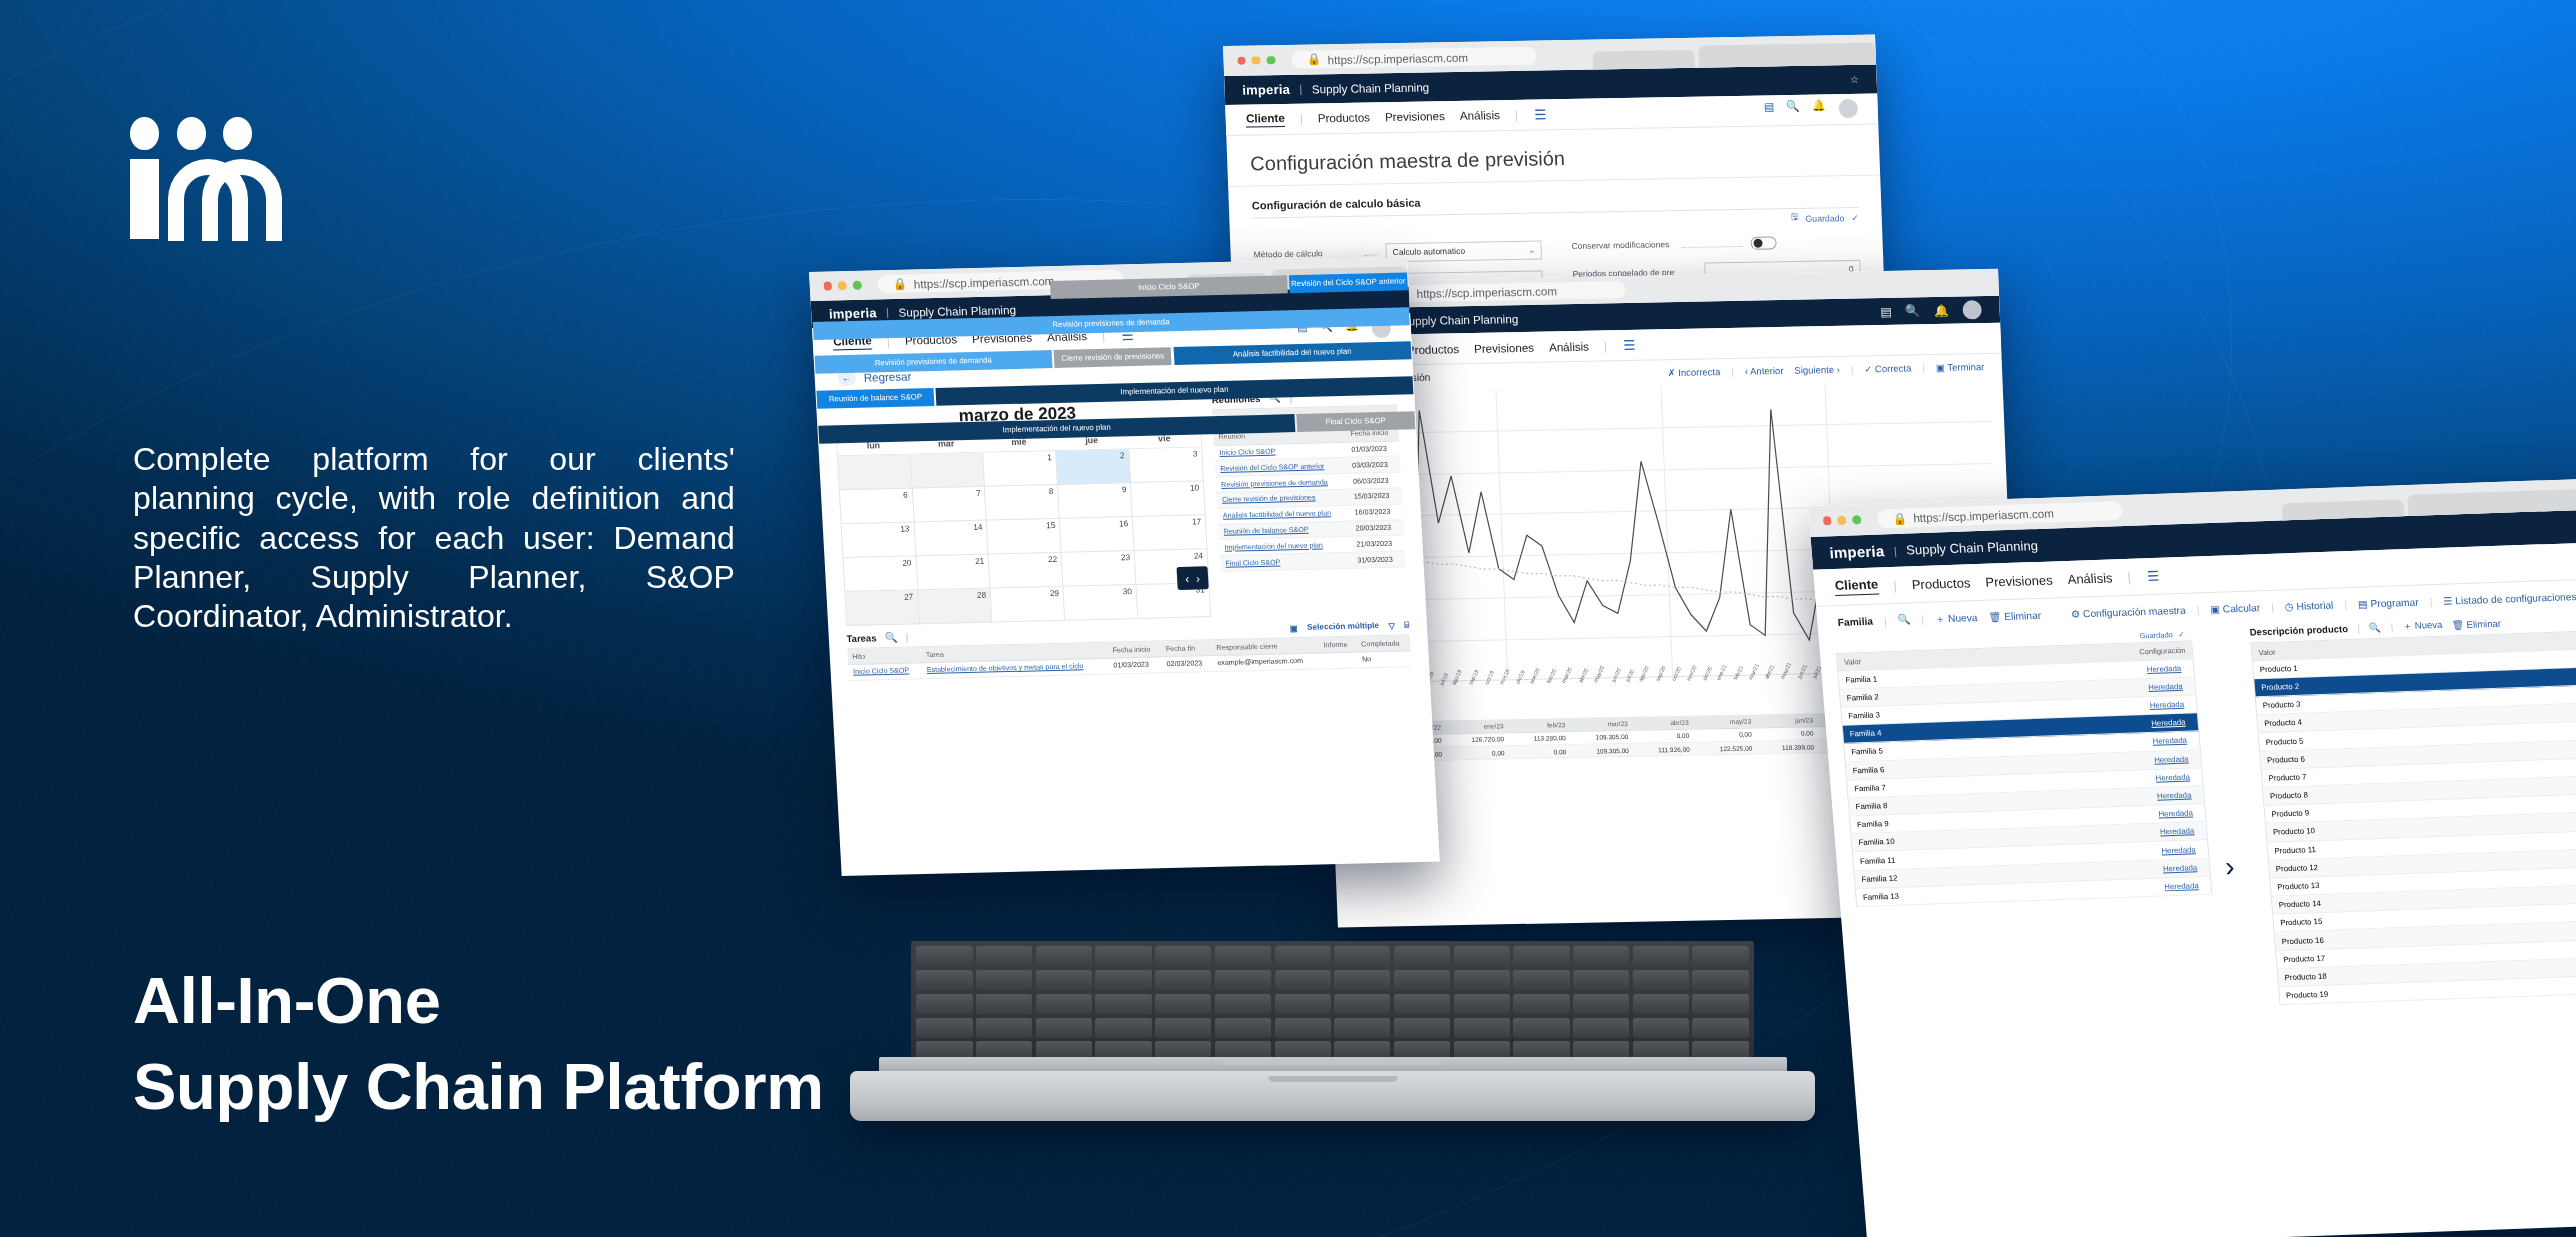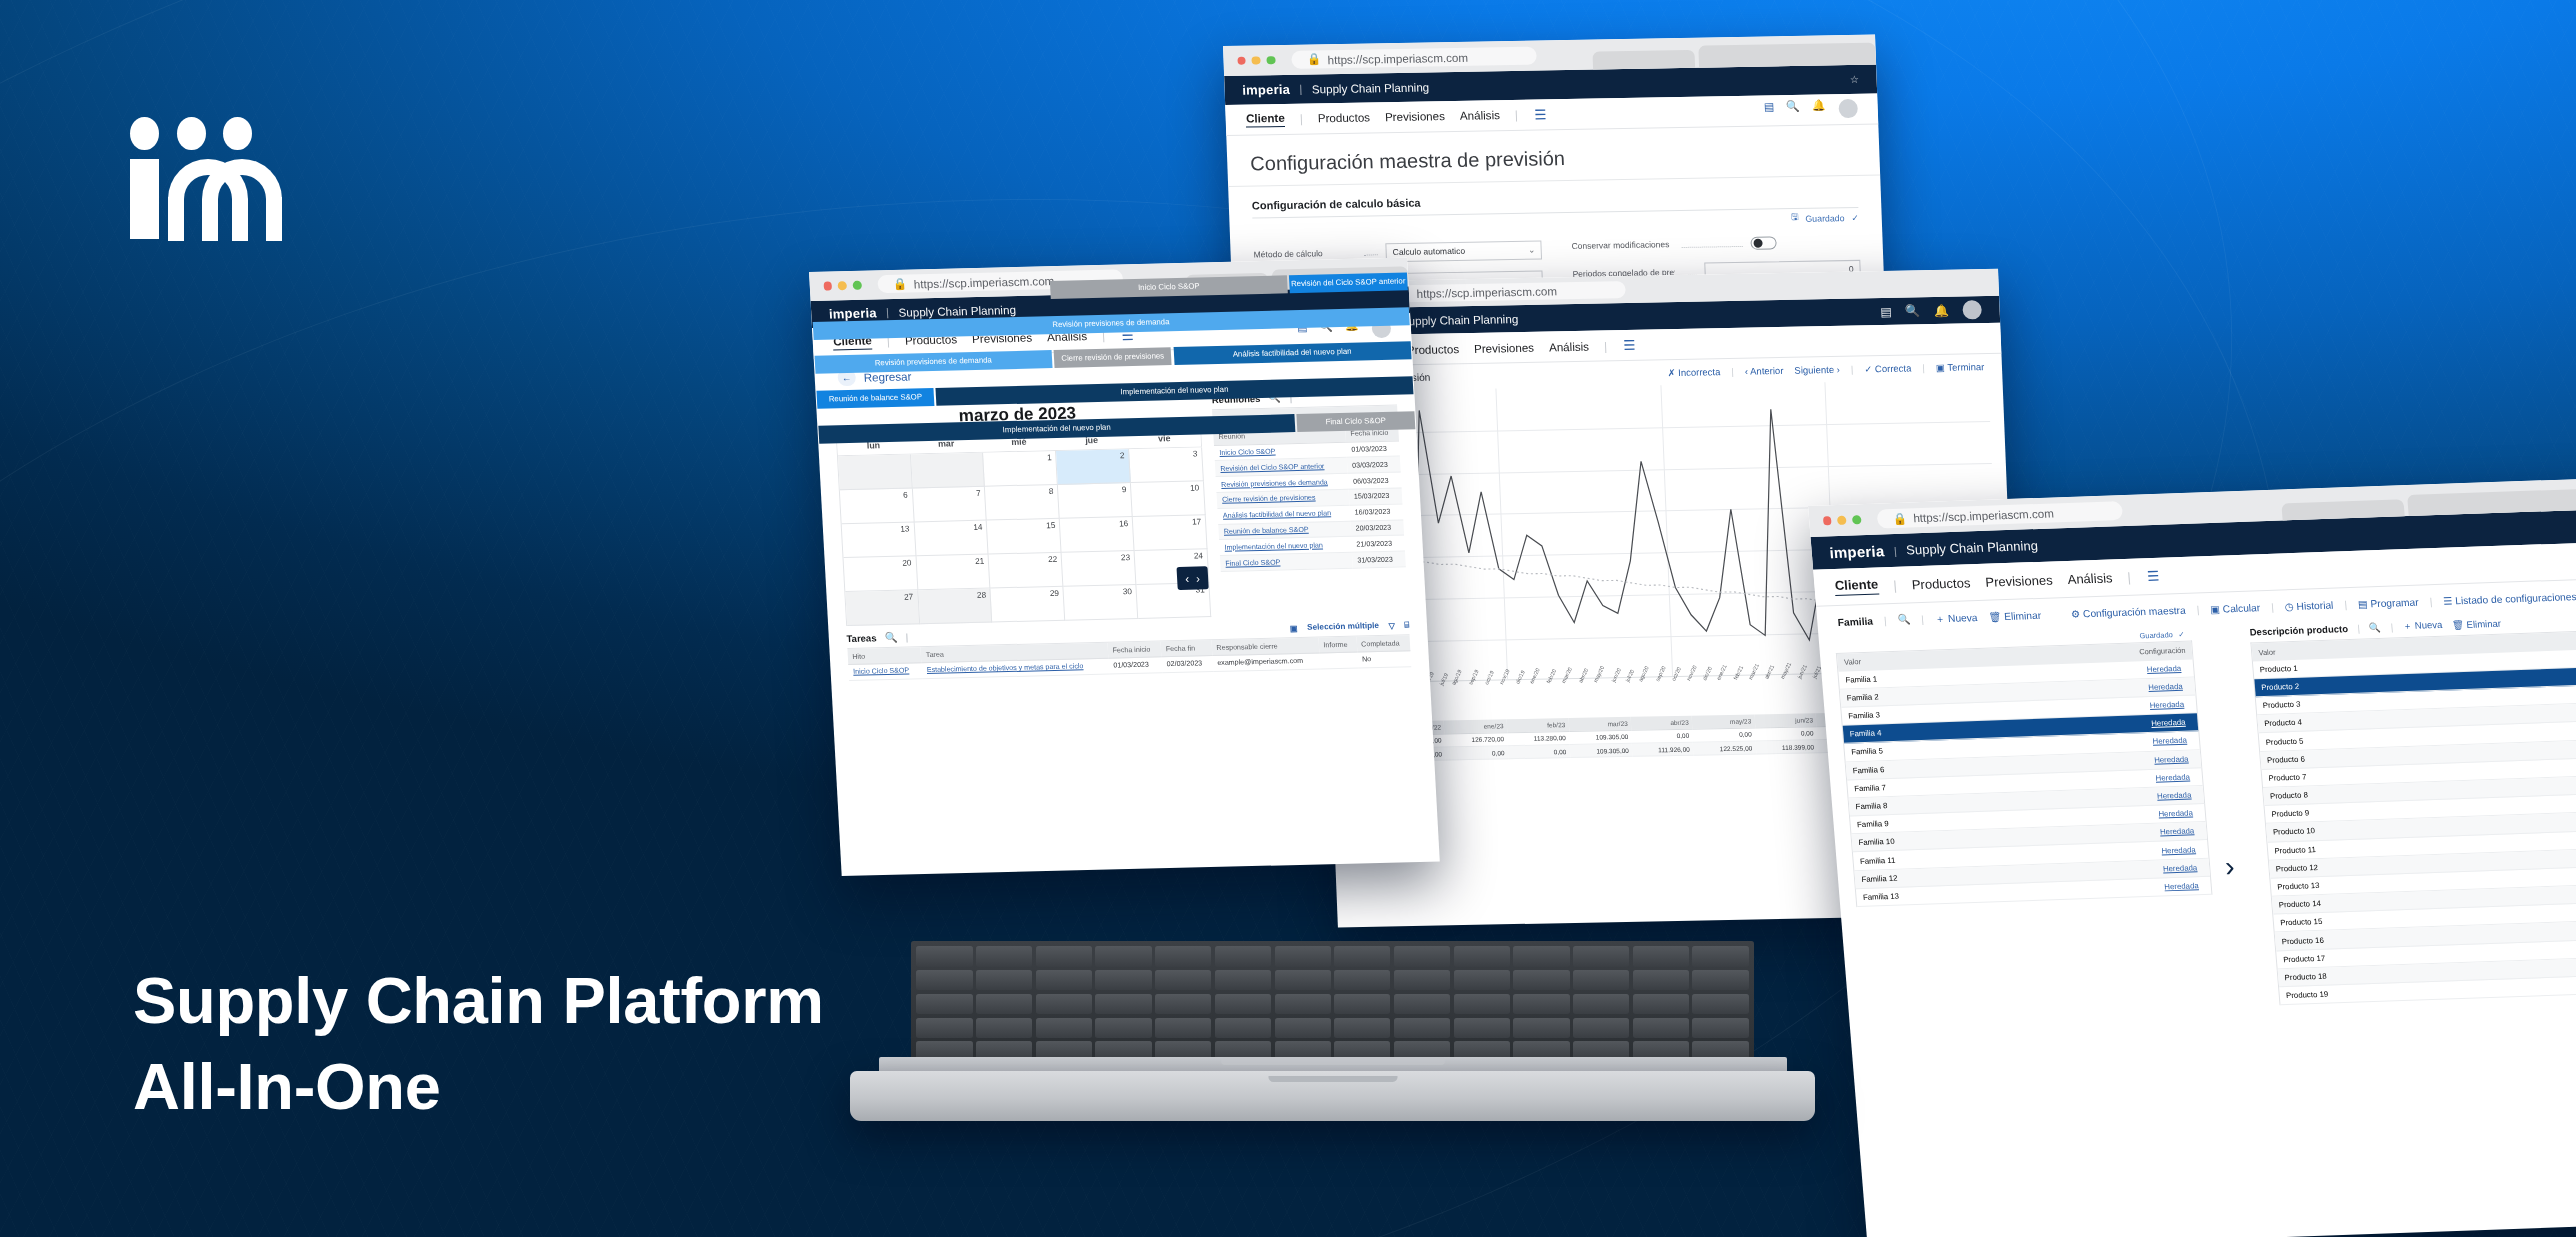--- a/index.html
+++ b/index.html
@@ -174,23 +174,24 @@
     <div class="head" style="left:1.4px;top:0;width:28.5px;height:33px;"></div>
     <div class="stem" style="left:1.4px;top:42px;width:28.5px;height:80px;"></div>
     <div class="head" style="left:48px;top:0;width:28.5px;height:33px;"></div>
     <div class="head" style="left:94px;top:0;width:28.5px;height:33px;"></div>
     <div class="arch" style="left:39px;top:42px;width:80px;height:82px;"></div>
     <div class="stem" style="left:39px;top:80px;width:16.3px;height:42px;"></div>
     <div class="arch" style="left:73px;top:42px;width:80px;height:82px;"></div>
     <div class="stem" style="left:137px;top:80px;width:16.3px;height:42px;"></div>
   </div>
 
+  <div id="body-copy">Complete platform for our clients' planning cycle, with role definition and specific access for each user: Demand Planner, Supply Planner, S&amp;OP Coordinator, Administrator.</div>
   <div id="headline">
+    <div>All-In-One</div>
     <div>Supply Chain Platform</div>
-    <div>All-In-One</div>
   </div>
 
   <div id="laptop">
     <div id="lapkeys">
       <div class="kr">
           <i></i>
           <i></i>
           <i></i>
           <i></i>
           <i></i>

